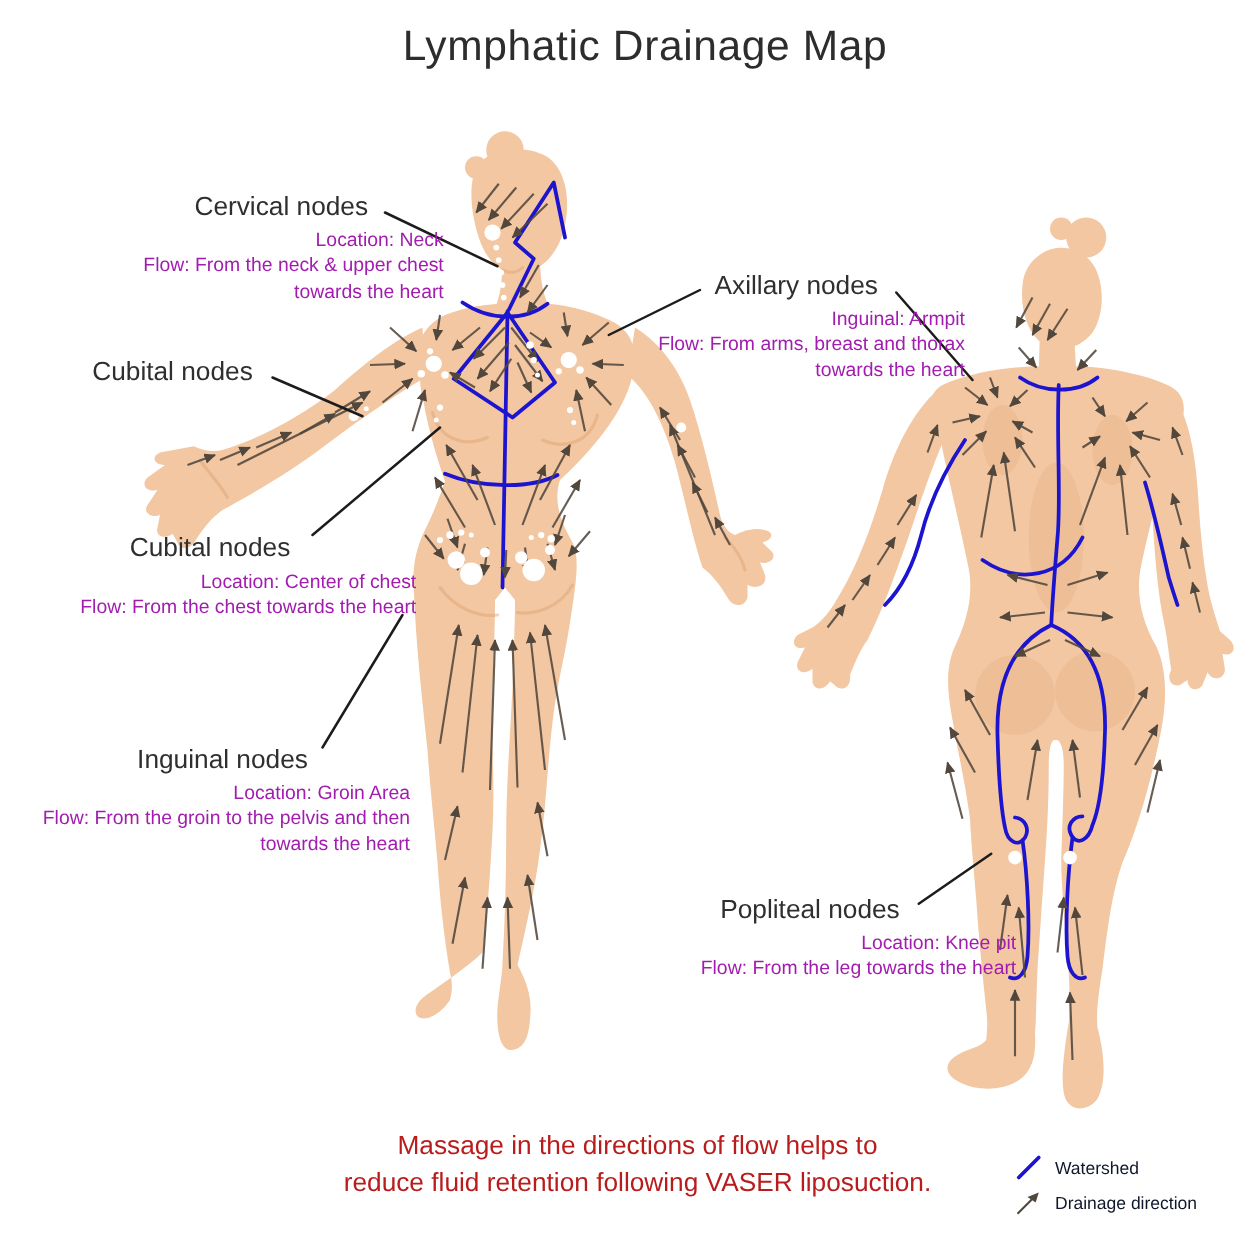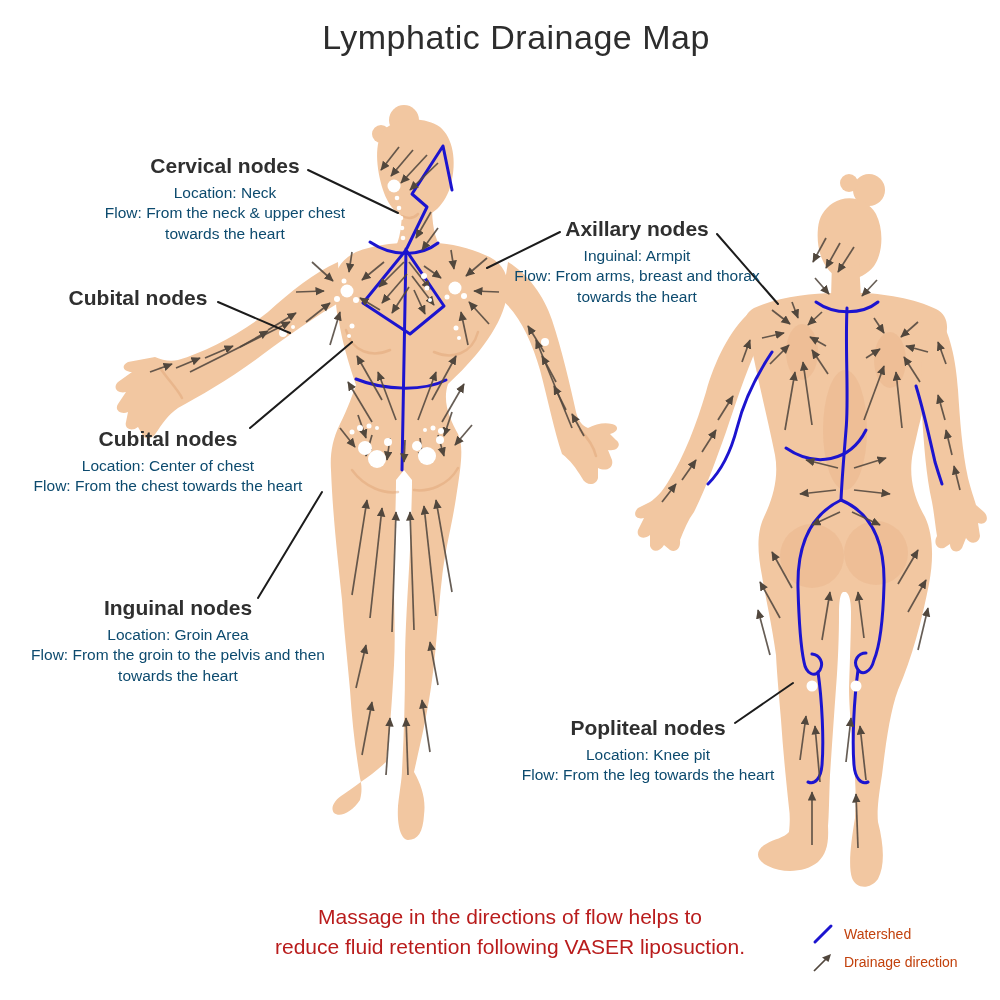--- a/index.html
+++ b/index.html
@@ -2,25 +2,25 @@
 <html><head>
 <meta charset="utf-8">
 <style>
   html,body{margin:0;padding:0;background:#ffffff;}
   .canvas{position:relative;width:1000px;height:1000px;background:#ffffff;overflow:hidden;
           font-family:"Liberation Sans","DejaVu Sans",sans-serif;color:#3a3a3a;}
   svg.diagram{position:absolute;left:0;top:0;width:1000px;height:1000px;}
   .title{position:absolute;left:0;top:18px;width:1000px;text-align:center;
          font-size:34px;font-weight:400;color:#2d2d2d;letter-spacing:.5px;padding-left:16px;}
   .label-block{position:absolute;text-align:center;line-height:1.32;}
-  .label-block .nname{font-size:21px;font-weight:700;color:#2f2f2f;margin-bottom:3px;}
-  .label-block .ninfo{font-size:15.5px;color:#0c4a6e;}
+  .label-block .nname{font-size:21px;font-weight:400;color:#2f2f2f;margin-bottom:3px;}
+  .label-block .ninfo{font-size:15.5px;color:#a21caf;text-align:right;}
   .footer{position:absolute;left:170px;top:902px;width:680px;text-align:center;
           font-size:21px;color:#b91c1c;line-height:1.45;}
-  .legend{position:absolute;left:810px;top:920px;width:185px;font-size:14px;color:#c2410c;}
+  .legend{position:absolute;left:810px;top:920px;width:185px;font-size:14px;color:#0f172a;}
   .legend-row{display:flex;align-items:center;height:28px;}
   .legend-row svg{width:26px;height:24px;margin-right:8px;flex:0 0 auto;}
   .legend-label{white-space:nowrap;}
 </style>
 </head>
 <body>
 
 <div class="canvas">
 
   <svg class="diagram" viewBox="0 0 1000 1000">

